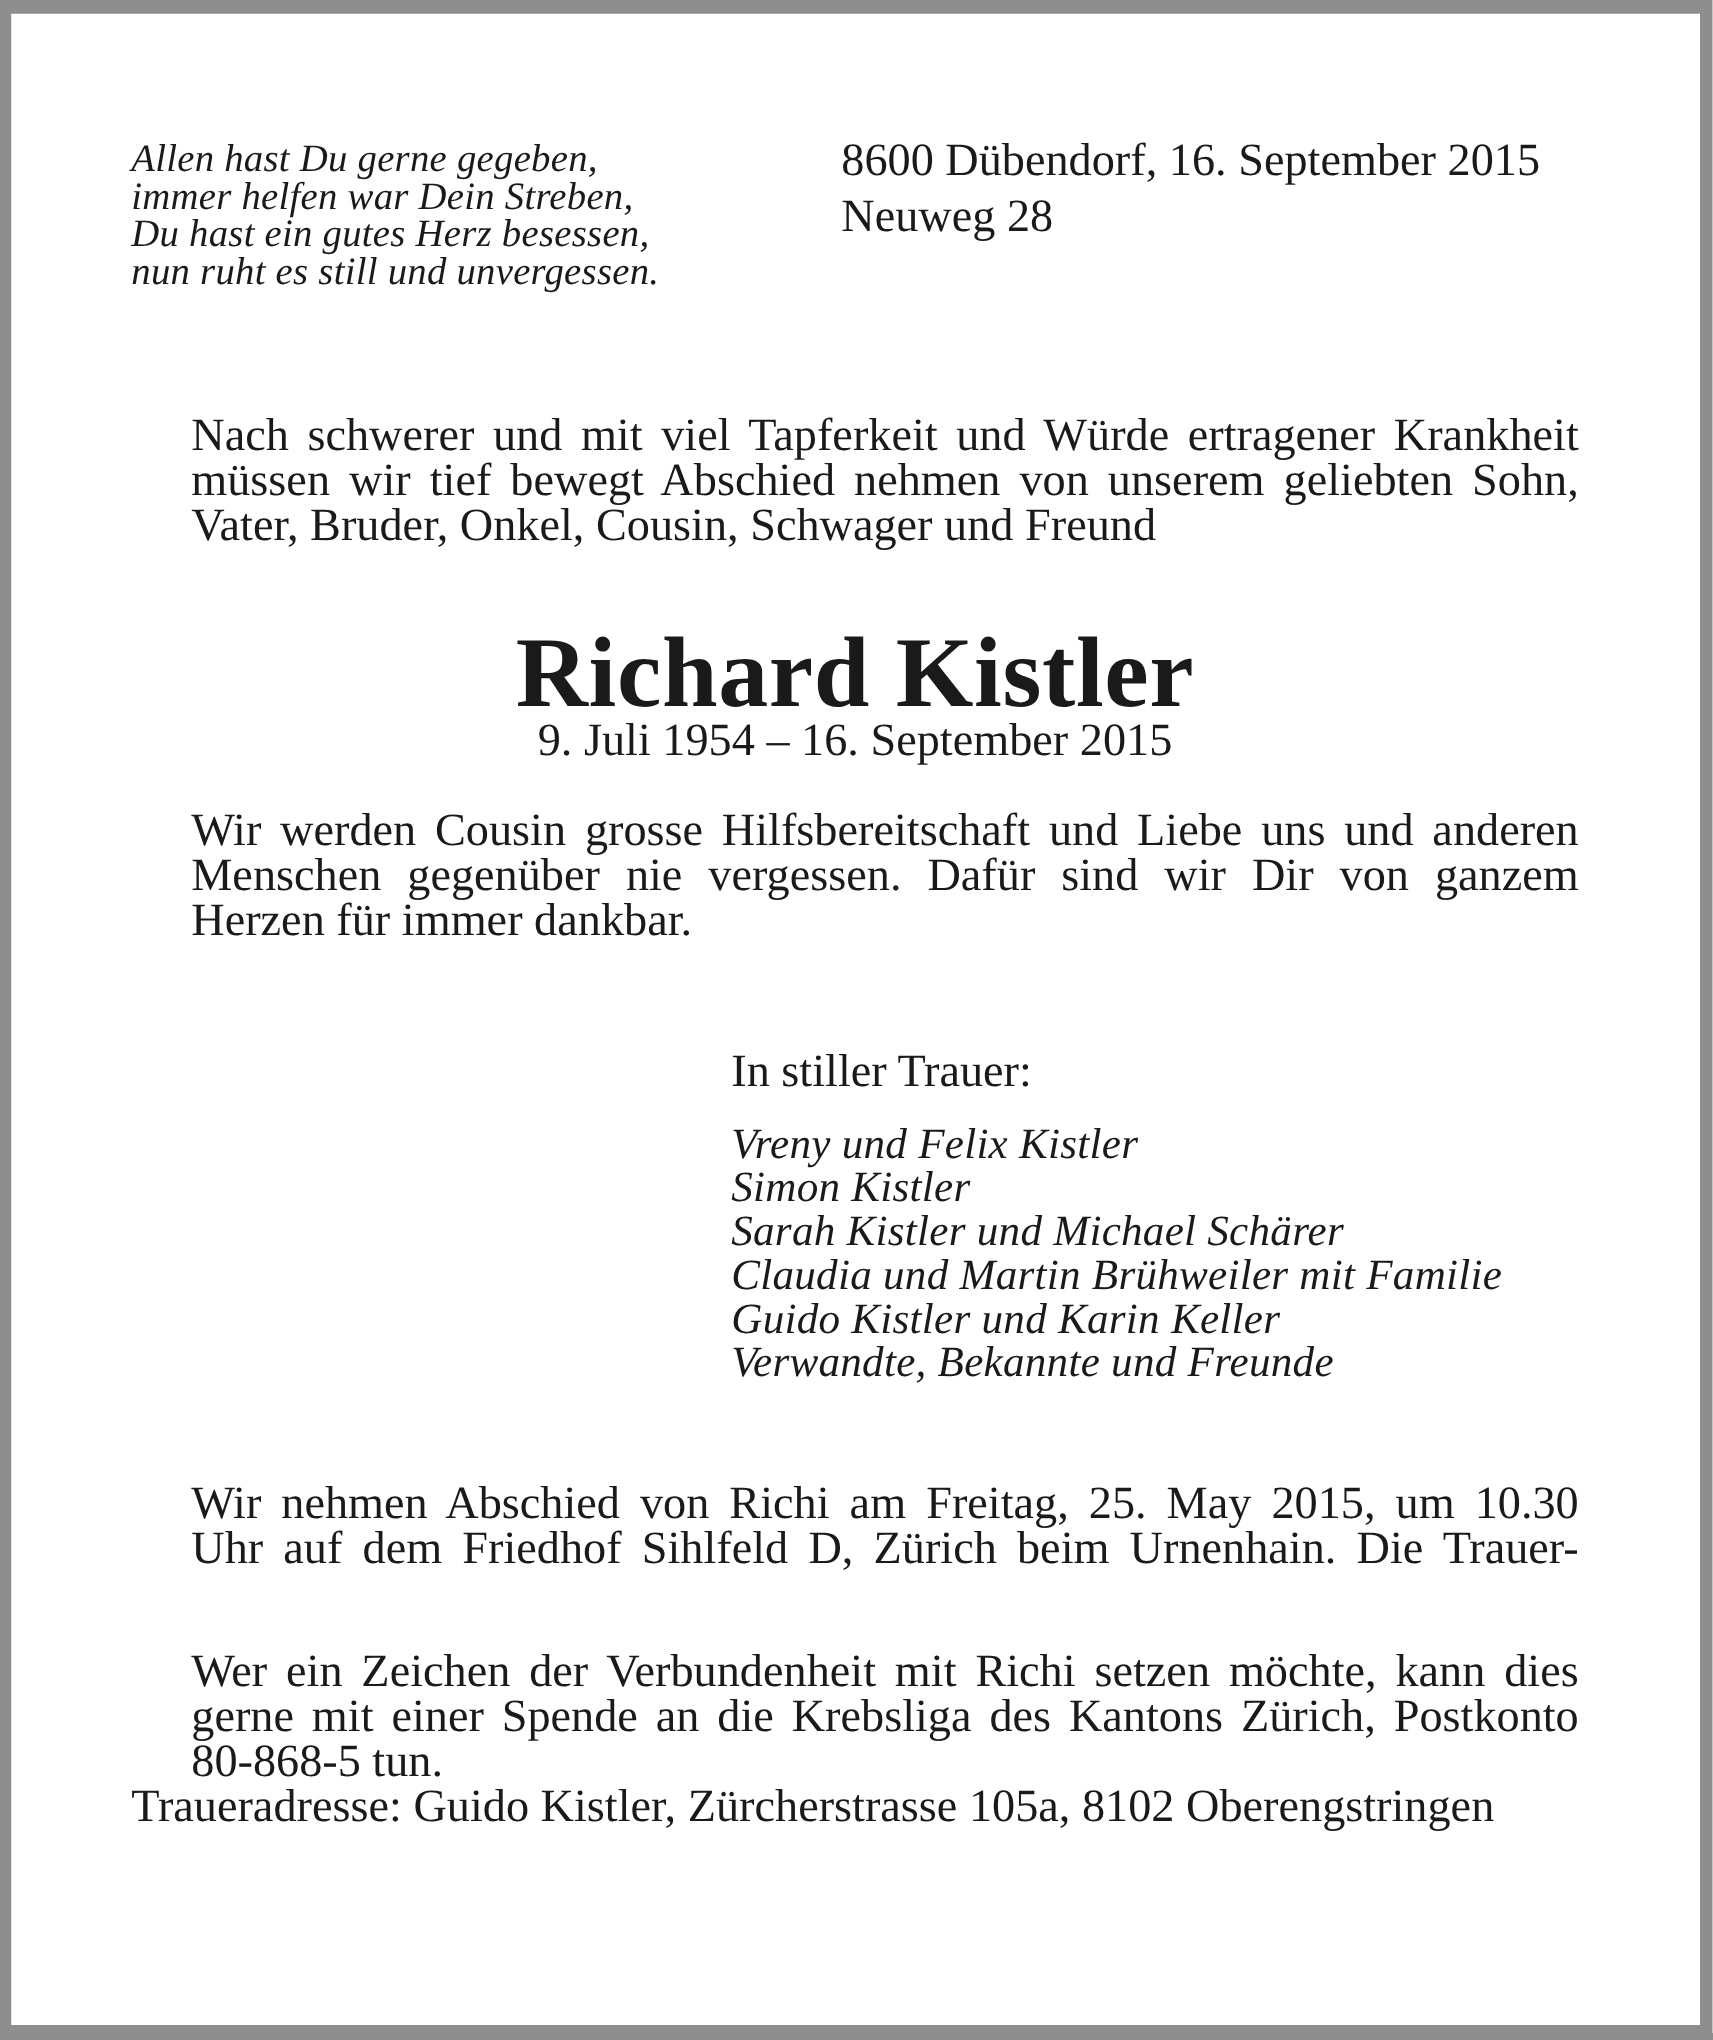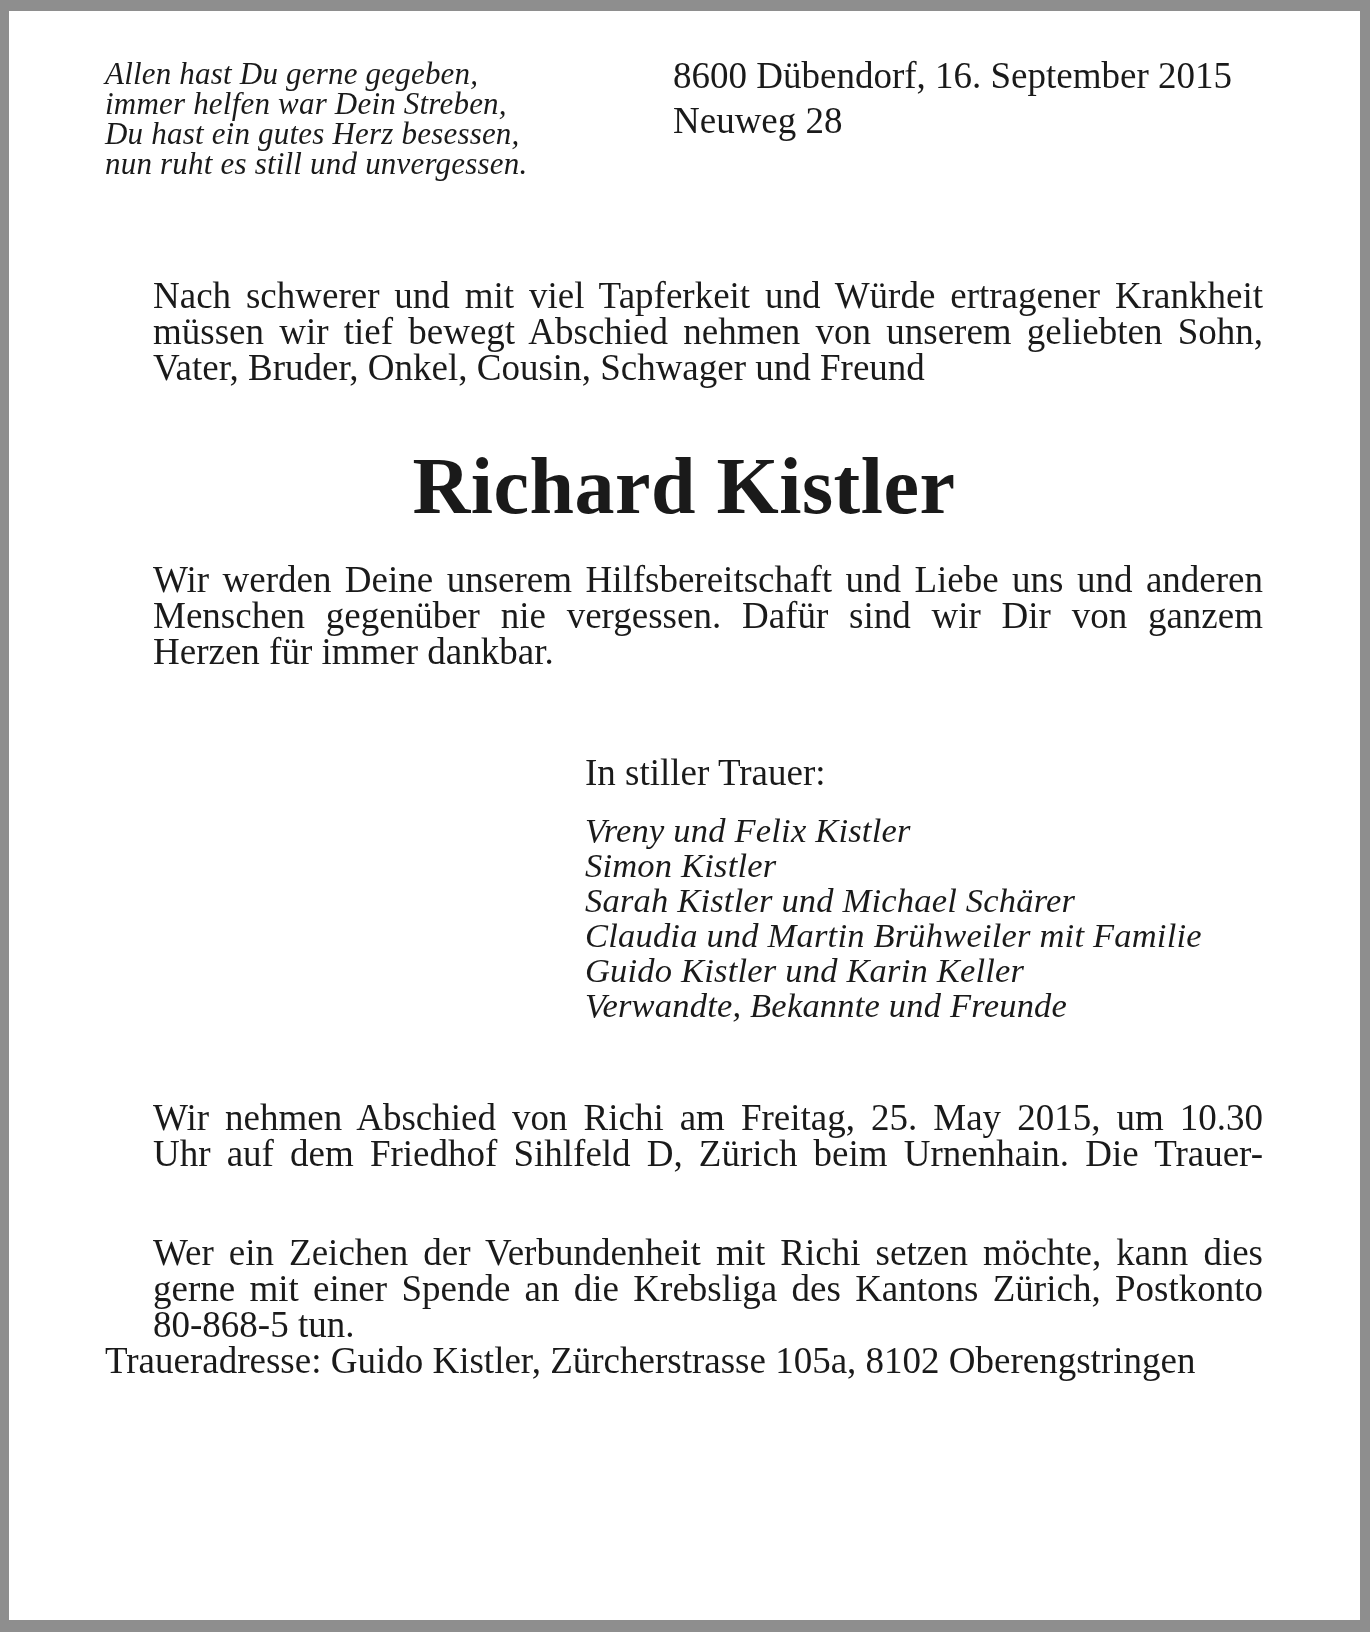--- a/index.html
+++ b/index.html
@@ -8,21 +8,21 @@
     background: #8e8e8e;
     font-family: "Liberation Serif", "DejaVu Serif", serif;
     color: #1a1a1a;
     overflow: hidden;
     -webkit-font-smoothing: antialiased;
   }
   .paper {
     position: absolute;
     left: 9px; top: 11px; right: 10px; bottom: 12px;
     background: #ffffff;
-    padding: 48px 97px 0 96px;
+    padding: 101px 97px 0 96px;
     box-sizing: border-box;
   }
   
   .top-row { position: relative; height: 120px; }
   .verse {
     font-style: italic;
     font-size: 31px;
     line-height: 30px;
     letter-spacing: 0.2px;
   }
@@ -92,23 +92,24 @@
   </div>
 
   <div class="body-par par-intro">
     <div class="jline">Nach schwerer und mit viel Tapferkeit und Würde ertragener Krankheit</div>
     <div class="jline">müssen wir tief bewegt Abschied nehmen von unserem geliebten Sohn,</div>
     <div class="nline">Vater, Bruder, Onkel, Cousin, Schwager und Freund</div>
   </div>
 
   <div class="deceased-name">Richard Kistler</div>
 
+  <div class="life-dates">9. Juli 1954 – 16. September 2015</div>
 
   <div class="body-par par-tribute">
-    <div class="jline">Wir werden Deine unserem Hilfsbereitschaft und Liebe uns und anderen</div>
+    <div class="jline">Wir werden Cousin grosse Hilfsbereitschaft und Liebe uns und anderen</div>
     <div class="jline">Menschen gegenüber nie vergessen. Dafür sind wir Dir von ganzem</div>
     <div class="nline">Herzen für immer dankbar.</div>
   </div>
 
   <div class="mourners">
     <div class="mourners-heading">In stiller Trauer:</div>
     <div class="mourner-list">
       <div class="mourner-name">Vreny und Felix Kistler</div>
       <div class="mourner-name">Simon Kistler</div>
       <div class="mourner-name">Sarah Kistler und Michael Schärer</div>

